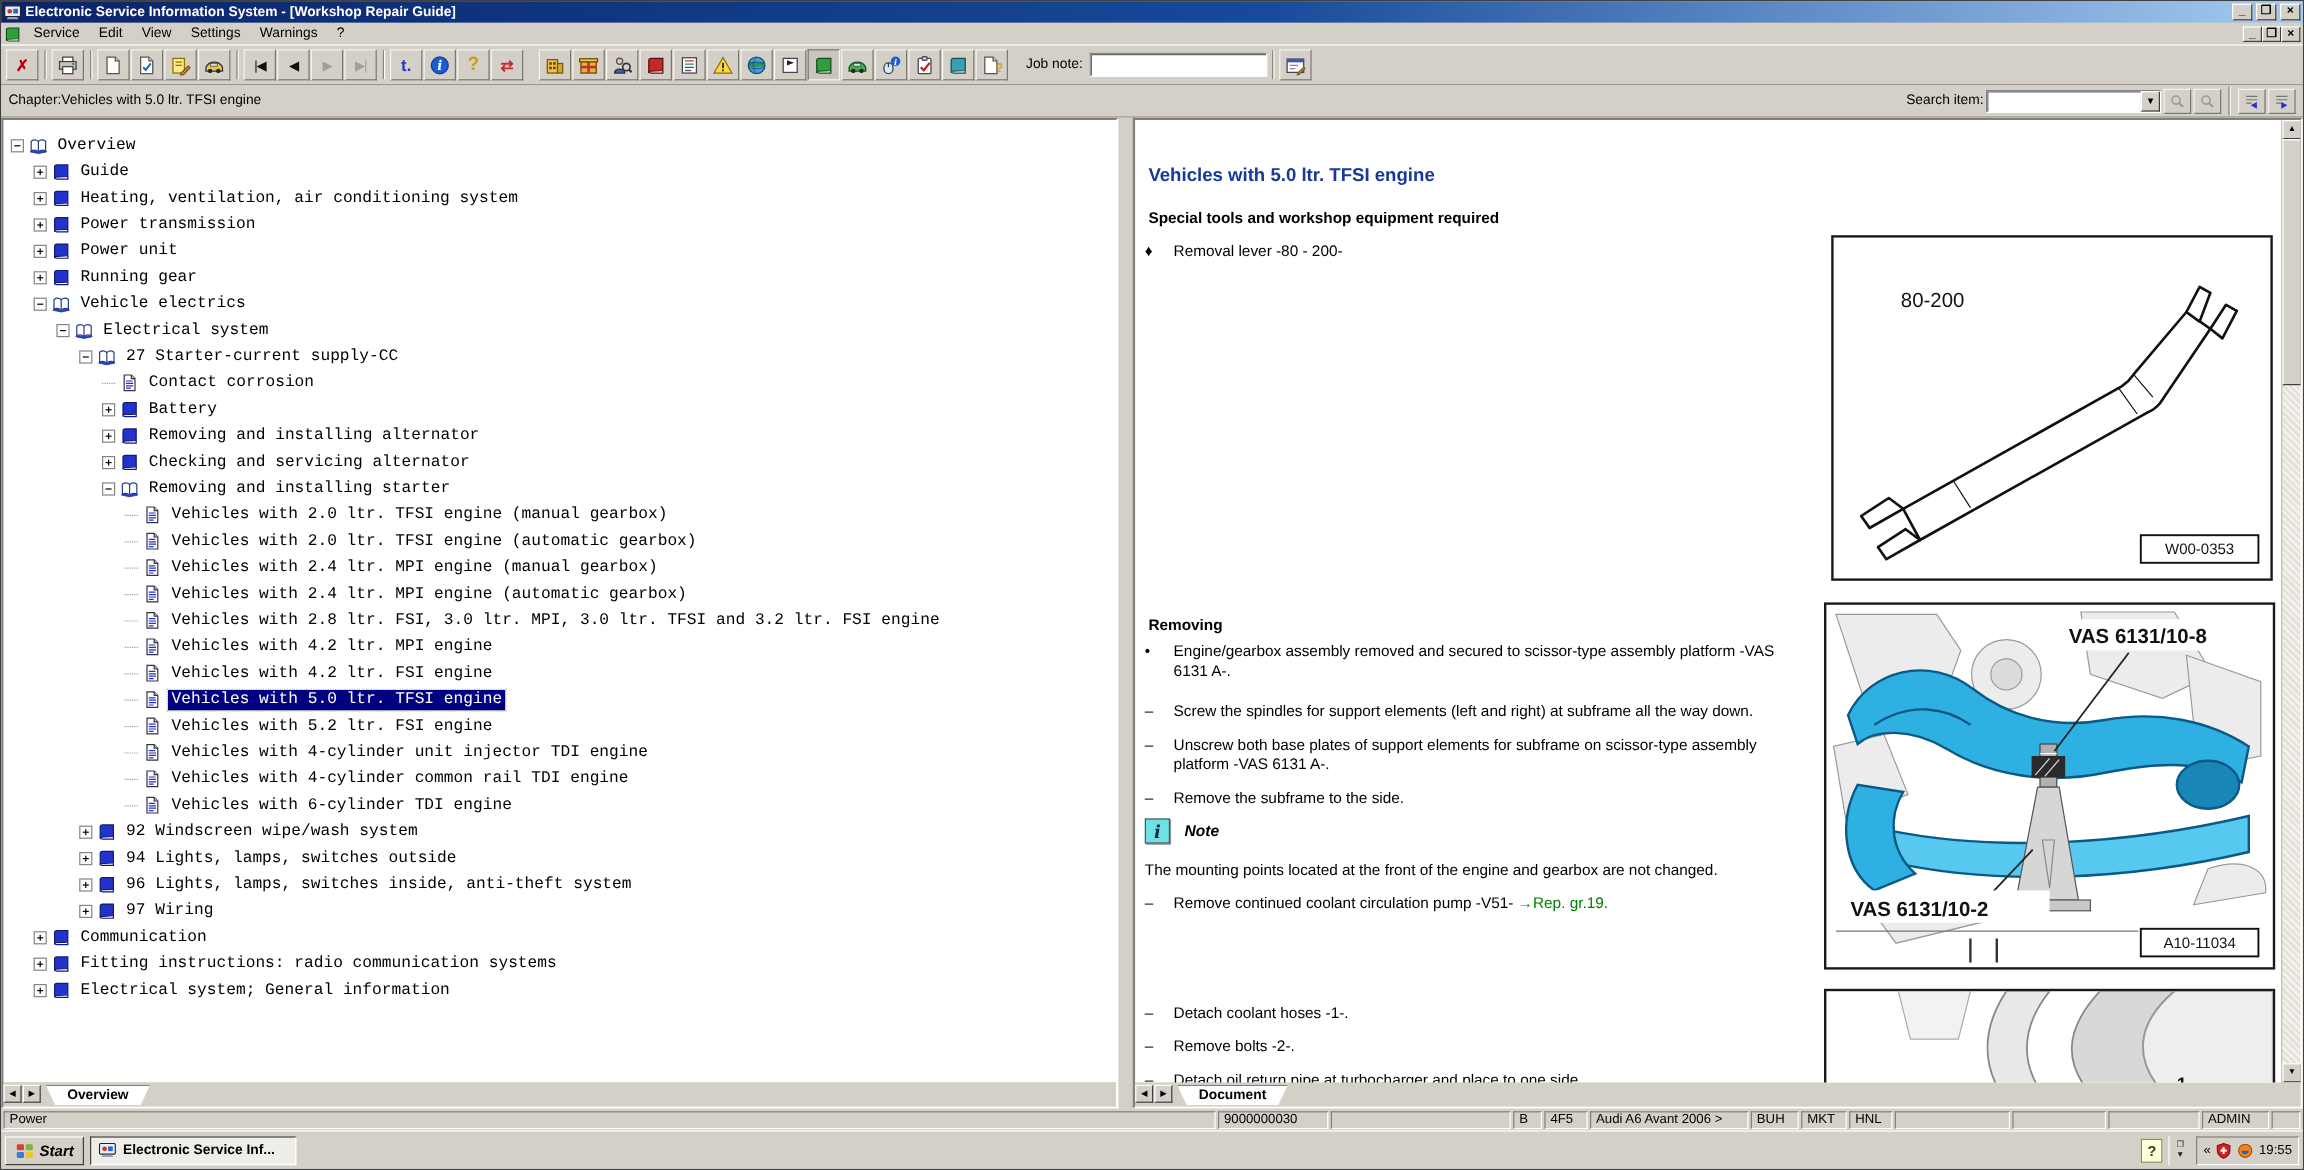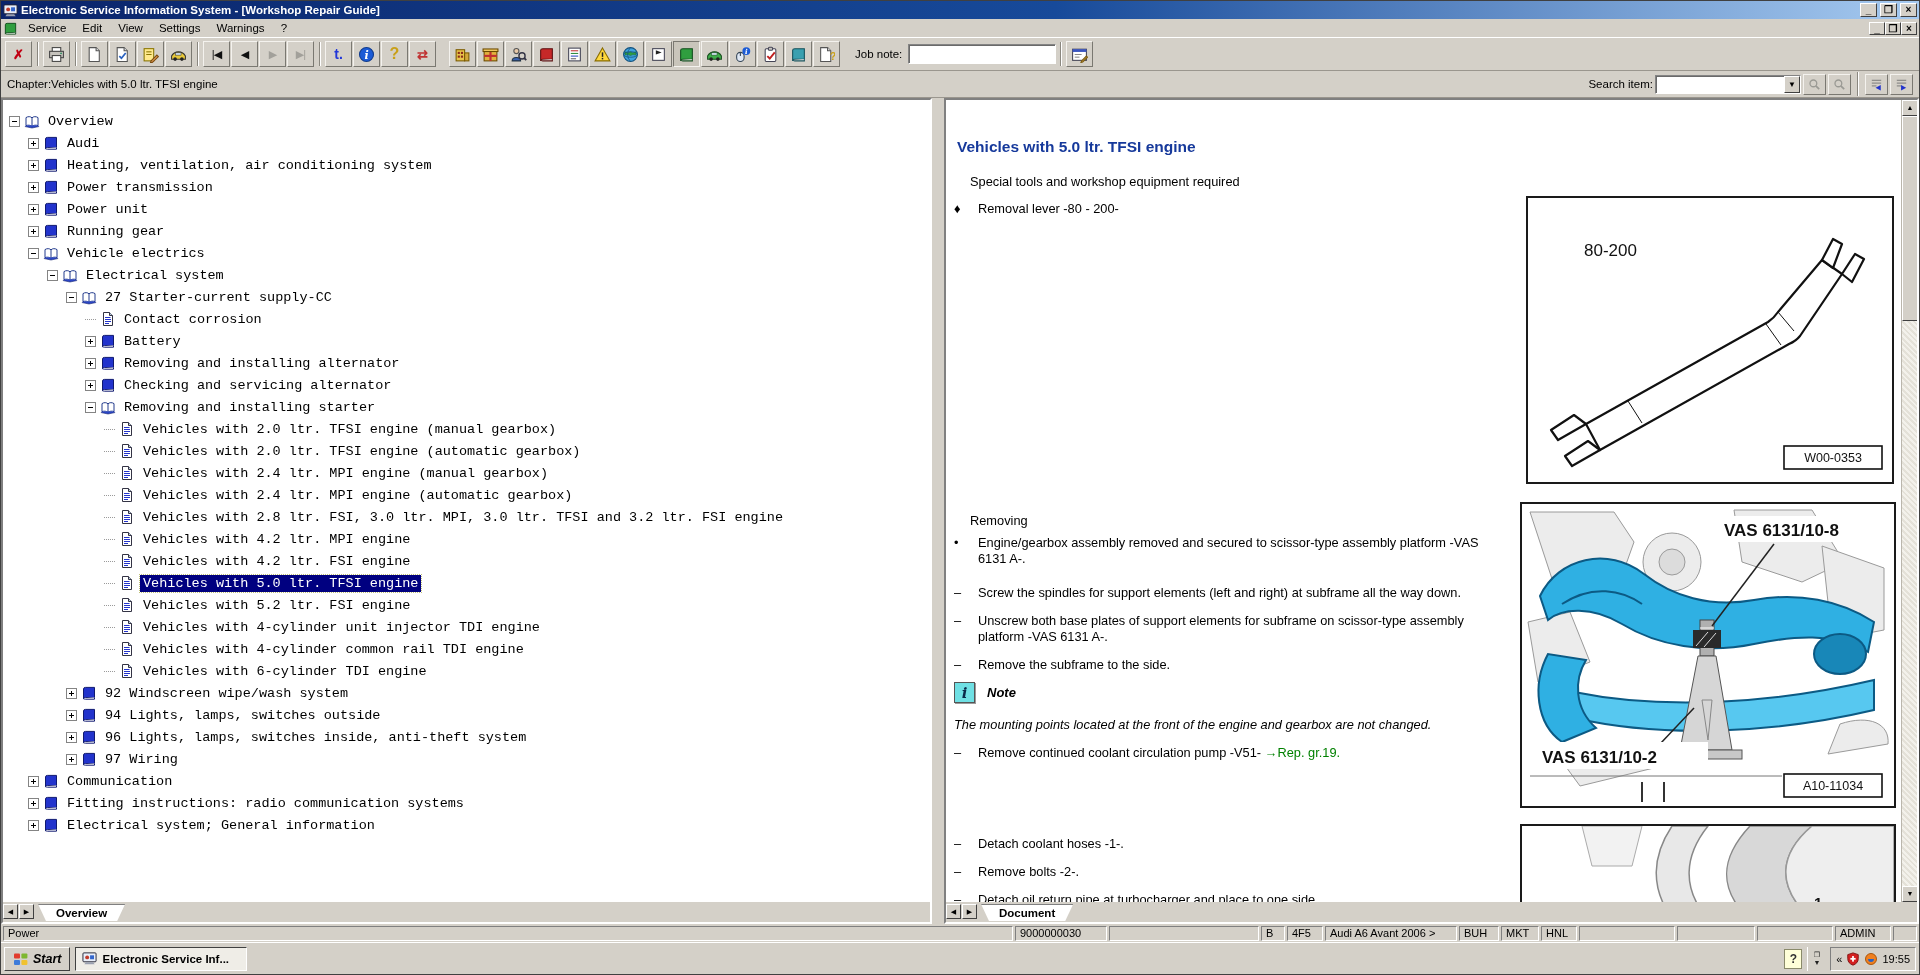--- a/index.html
+++ b/index.html
@@ -86,29 +86,29 @@
   border-color:#fff #404040 #404040 #fff; font-size:7px; text-align:center; line-height:13px;
   margin-right:1px; }
 .tab { height:17px; background:#fff; padding:0 18px; font-weight:bold; font-size:11.5px;
   line-height:16px; margin-left:3px;
   clip-path:polygon(0 0, 100% 0, calc(100% - 8px) 100%, 8px 100%);
   border-top:1px solid #808080; }
 
 
 .doc { flex:1; position:relative; background:#fff; overflow:hidden; font-size:12.8px; color:#000; }
 .doc-title { position:absolute; left:11px; top:38px; font-size:15.5px; font-weight:bold; }
-.doc-h2 { position:absolute; left:24px; font-size:12.8px; font-weight:normal; }
+.doc-h2 { position:absolute; left:11px; font-size:12.8px; font-weight:bold; }
 .step { position:absolute; left:8px; width:552px; padding-left:24px; line-height:16px; }
 .step .marker { position:absolute; left:0; top:0; }
 .note-row { position:absolute; left:8px; display:flex; align-items:center; gap:12px; }
 .note-icon { width:21px; height:21px; background:#6fe0e4; border:1px solid #555;
   box-shadow:1px 1px 0 #9a9a9a; text-align:center; font-family:"DejaVu Serif",serif;
   font-style:italic; font-weight:bold; font-size:15px; line-height:20px; color:#0a2a4a; }
 .note-label { font-weight:bold; font-style:italic; font-size:13px; }
-.note-text { position:absolute; left:8px; font-style:italic; line-height:16px; width:560px; }
+.note-text { position:absolute; left:8px; line-height:16px; width:560px; }
 .green-link { color:#008000; }
 .figure { position:absolute; background:#fff; border:2px solid #1a1a1a; }
 .figure svg { display:block; width:100%; height:100%; }
 
 
 .vscroll { position:absolute; right:0; top:0; bottom:0; width:16px;
   background:repeating-linear-gradient(45deg,#f3f1eb 0 2px,#e4e1d8 2px 4px); border-left:1px solid #bab6ac; }
 .vs-btn { position:absolute; left:0; width:16px; height:16px; background:#d4d0c8;
   border:1px solid; border-color:#fff #404040 #404040 #fff; font-size:7px; text-align:center;
   line-height:14px; color:#000; }
@@ -477,21 +477,21 @@
               </svg></span>
             <span class="tlabel">Overview</span>
           </div>
           <div class="trow">
             <span class="tindent" style="width: 25px;"></span>
             <span class="toggle plus"></span>
             <span class="ticon"><svg viewBox="0 0 16 16">
                 <path d="M2.5 4 q0-1.6 2-1.6 h9 v10.2 h-9 q-2 0-2 1.5 z" fill="#2233cc" stroke="#101a70"></path>
                 <path d="M13.5 12.6 v1.6 h-9 q-1.4 0-1.9-.9" fill="#fff" stroke="#101a70"></path>
               </svg></span>
-            <span class="tlabel">Audi</span>
+            <span class="tlabel">Guide</span>
           </div>
           <div class="trow">
             <span class="tindent" style="width: 25px;"></span>
             <span class="toggle plus"></span>
             <span class="ticon"><svg viewBox="0 0 16 16">
                 <path d="M2.5 4 q0-1.6 2-1.6 h9 v10.2 h-9 q-2 0-2 1.5 z" fill="#2233cc" stroke="#101a70"></path>
                 <path d="M13.5 12.6 v1.6 h-9 q-1.4 0-1.9-.9" fill="#fff" stroke="#101a70"></path>
               </svg></span>
             <span class="tlabel">Heating, ventilation, air conditioning system</span>
           </div>

